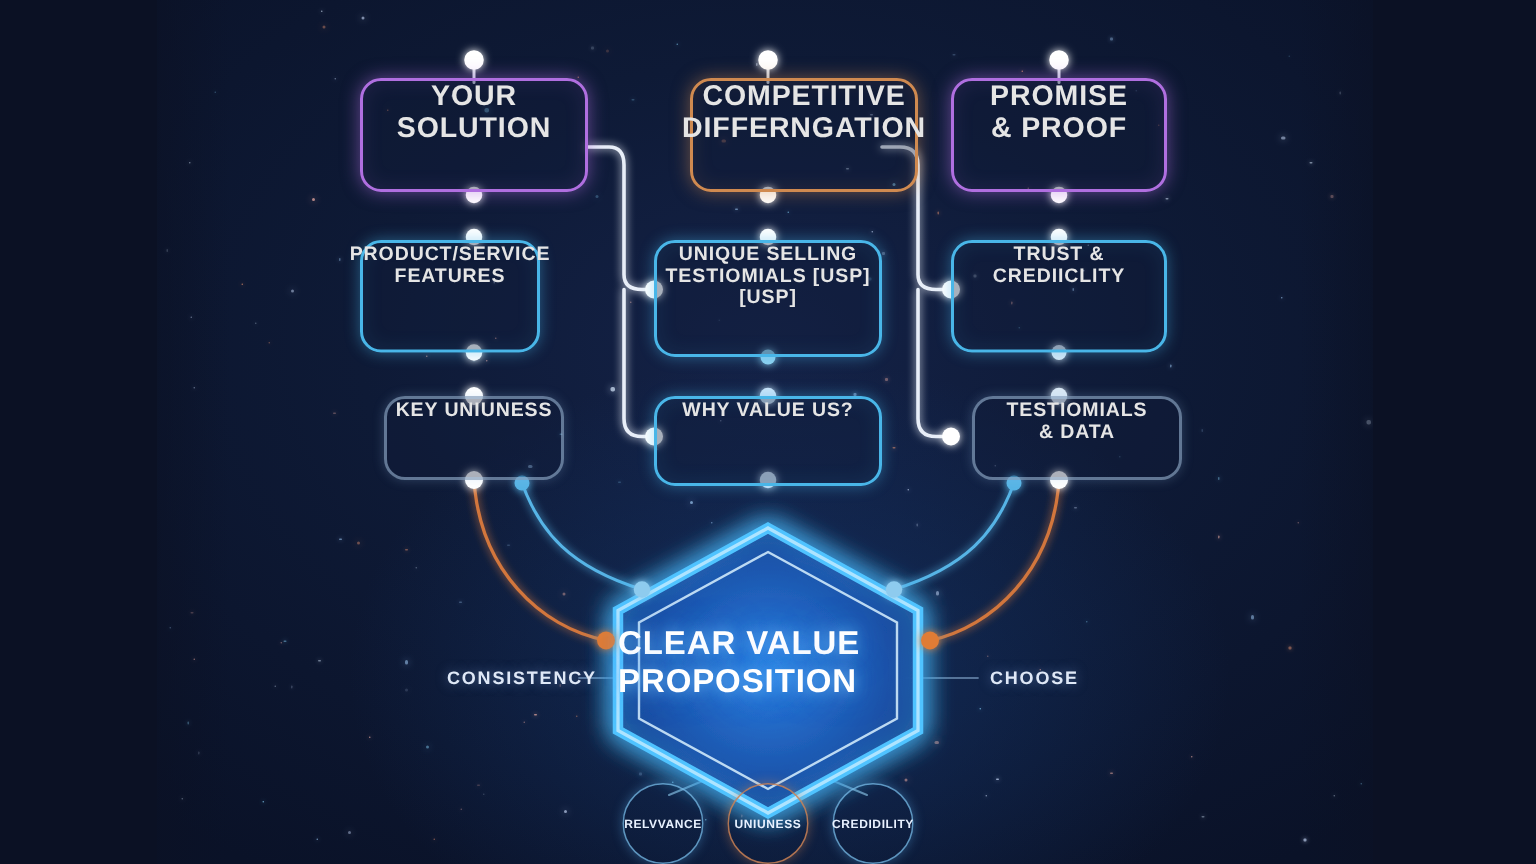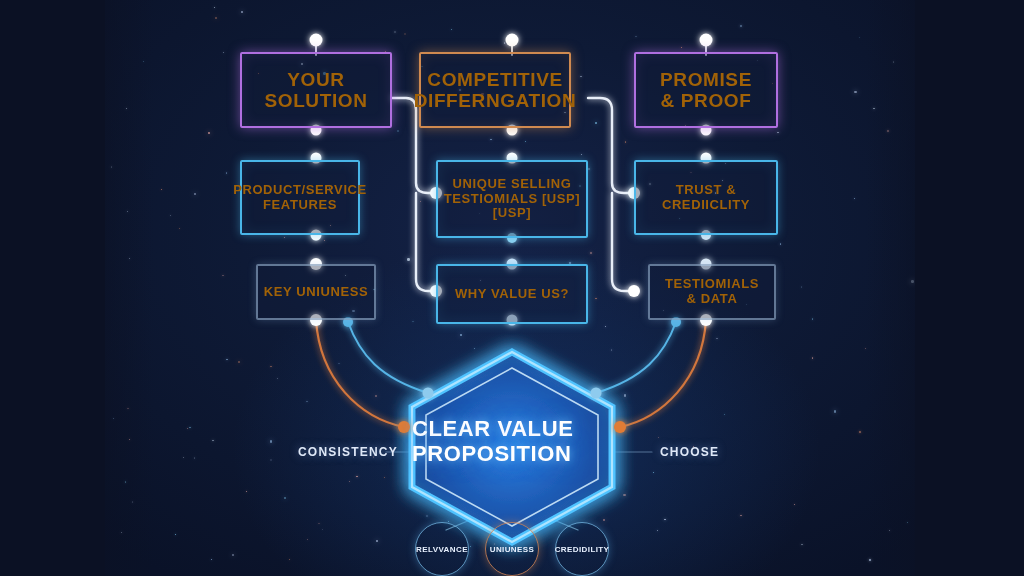--- a/index.html
+++ b/index.html
@@ -20,23 +20,23 @@
     background:linear-gradient(90deg, rgba(11,17,36,.55) 0%, rgba(11,17,36,0) 6%, rgba(11,17,36,0) 94%, rgba(11,17,36,.55) 100%);
     pointer-events:none;
   }
 
   .stars{position:absolute;inset:0;pointer-events:none;}
   .st{position:absolute;border-radius:50%;}
 
   svg.layer{position:absolute;left:0;top:0;width:1024px;height:576px;overflow:visible;}
 
   .box{
-    position:absolute;border-radius:2px;
-    display:flex;align-items:center;justify-content:center;text-align:center;
-    color:#a16207;letter-spacing:.6px;line-height:1.12;
+    position:absolute;border-radius:14px;
+    display:flex;justify-content:center;text-align:center;
+    color:#e5e5e5;letter-spacing:.6px;line-height:1.12;
     background:rgba(16,28,58,.35);
     box-sizing:border-box;
   }
   .box span{display:block;white-space:pre-line;}
 
   .b-purple{border:2px solid #b06fe0;box-shadow:0 0 12px rgba(176,111,224,.55), inset 0 0 14px rgba(176,111,224,.12);}
   .b-orange{border:2px solid #d08a50;box-shadow:0 0 12px rgba(208,138,80,.5), inset 0 0 14px rgba(208,138,80,.12);}
   .b-cyan{border:2px solid #49b6e8;box-shadow:0 0 10px rgba(73,182,232,.45), inset 0 0 14px rgba(73,182,232,.10);}
   .b-faint{border:2px solid rgba(168,196,226,.55);box-shadow:0 0 8px rgba(150,190,230,.25);}
 
@@ -339,21 +339,21 @@
       <circle cx="596" cy="393" r="5.5" fill="#8ecbee" filter="url(#gW)"></circle>
       <circle cx="404" cy="427" r="6" fill="#e07c35" filter="url(#gW)"></circle>
       <circle cx="620" cy="427" r="6" fill="#e07c35" filter="url(#gW)"></circle>
     </g>
   </svg>
 
   <div class="box b-purple t1" style="left:240px;top:52px;width:152px;height:76px;">
     <span>YOUR
 SOLUTION</span>
   </div>
-  <div class="box b-orange t1" style="left:419px;top:52px;width:152px;height:76px;">
+  <div class="box b-orange t1" style="left:460px;top:52px;width:152px;height:76px;">
     <span>COMPETITIVE
 DIFFERNGATION</span>
   </div>
   <div class="box b-purple t1" style="left:634px;top:52px;width:144px;height:76px;">
     <span>PROMISE
 &amp; PROOF</span>
   </div>
 
   <div class="box b-cyan t2" style="left:240px;top:160px;width:120px;height:75px;">
     <span>PRODUCT/SERVICE
@@ -368,21 +368,21 @@
     <span>TRUST &amp;
 CREDIICLITY</span>
   </div>
 
   <div class="box b-faint t3" style="left:256px;top:264px;width:120px;height:56px;">
     <span>KEY UNIUNESS</span>
   </div>
   <div class="box b-cyan t3" style="left:436px;top:264px;width:152px;height:60px;">
     <span>WHY VALUE US?</span>
   </div>
-  <div class="box b-faint t3" style="left:648px;top:264px;width:128px;height:56px;">
+  <div class="box b-faint t3" style="left:648px;top:264px;width:140px;height:56px;">
     <span>TESTIOMIALS
 &amp; DATA</span>
   </div>
 
   <div class="hexwrap">
     <div class="hexlabel">CLEAR
 VALUE
 PROPOSITION</div>
   </div>
 

